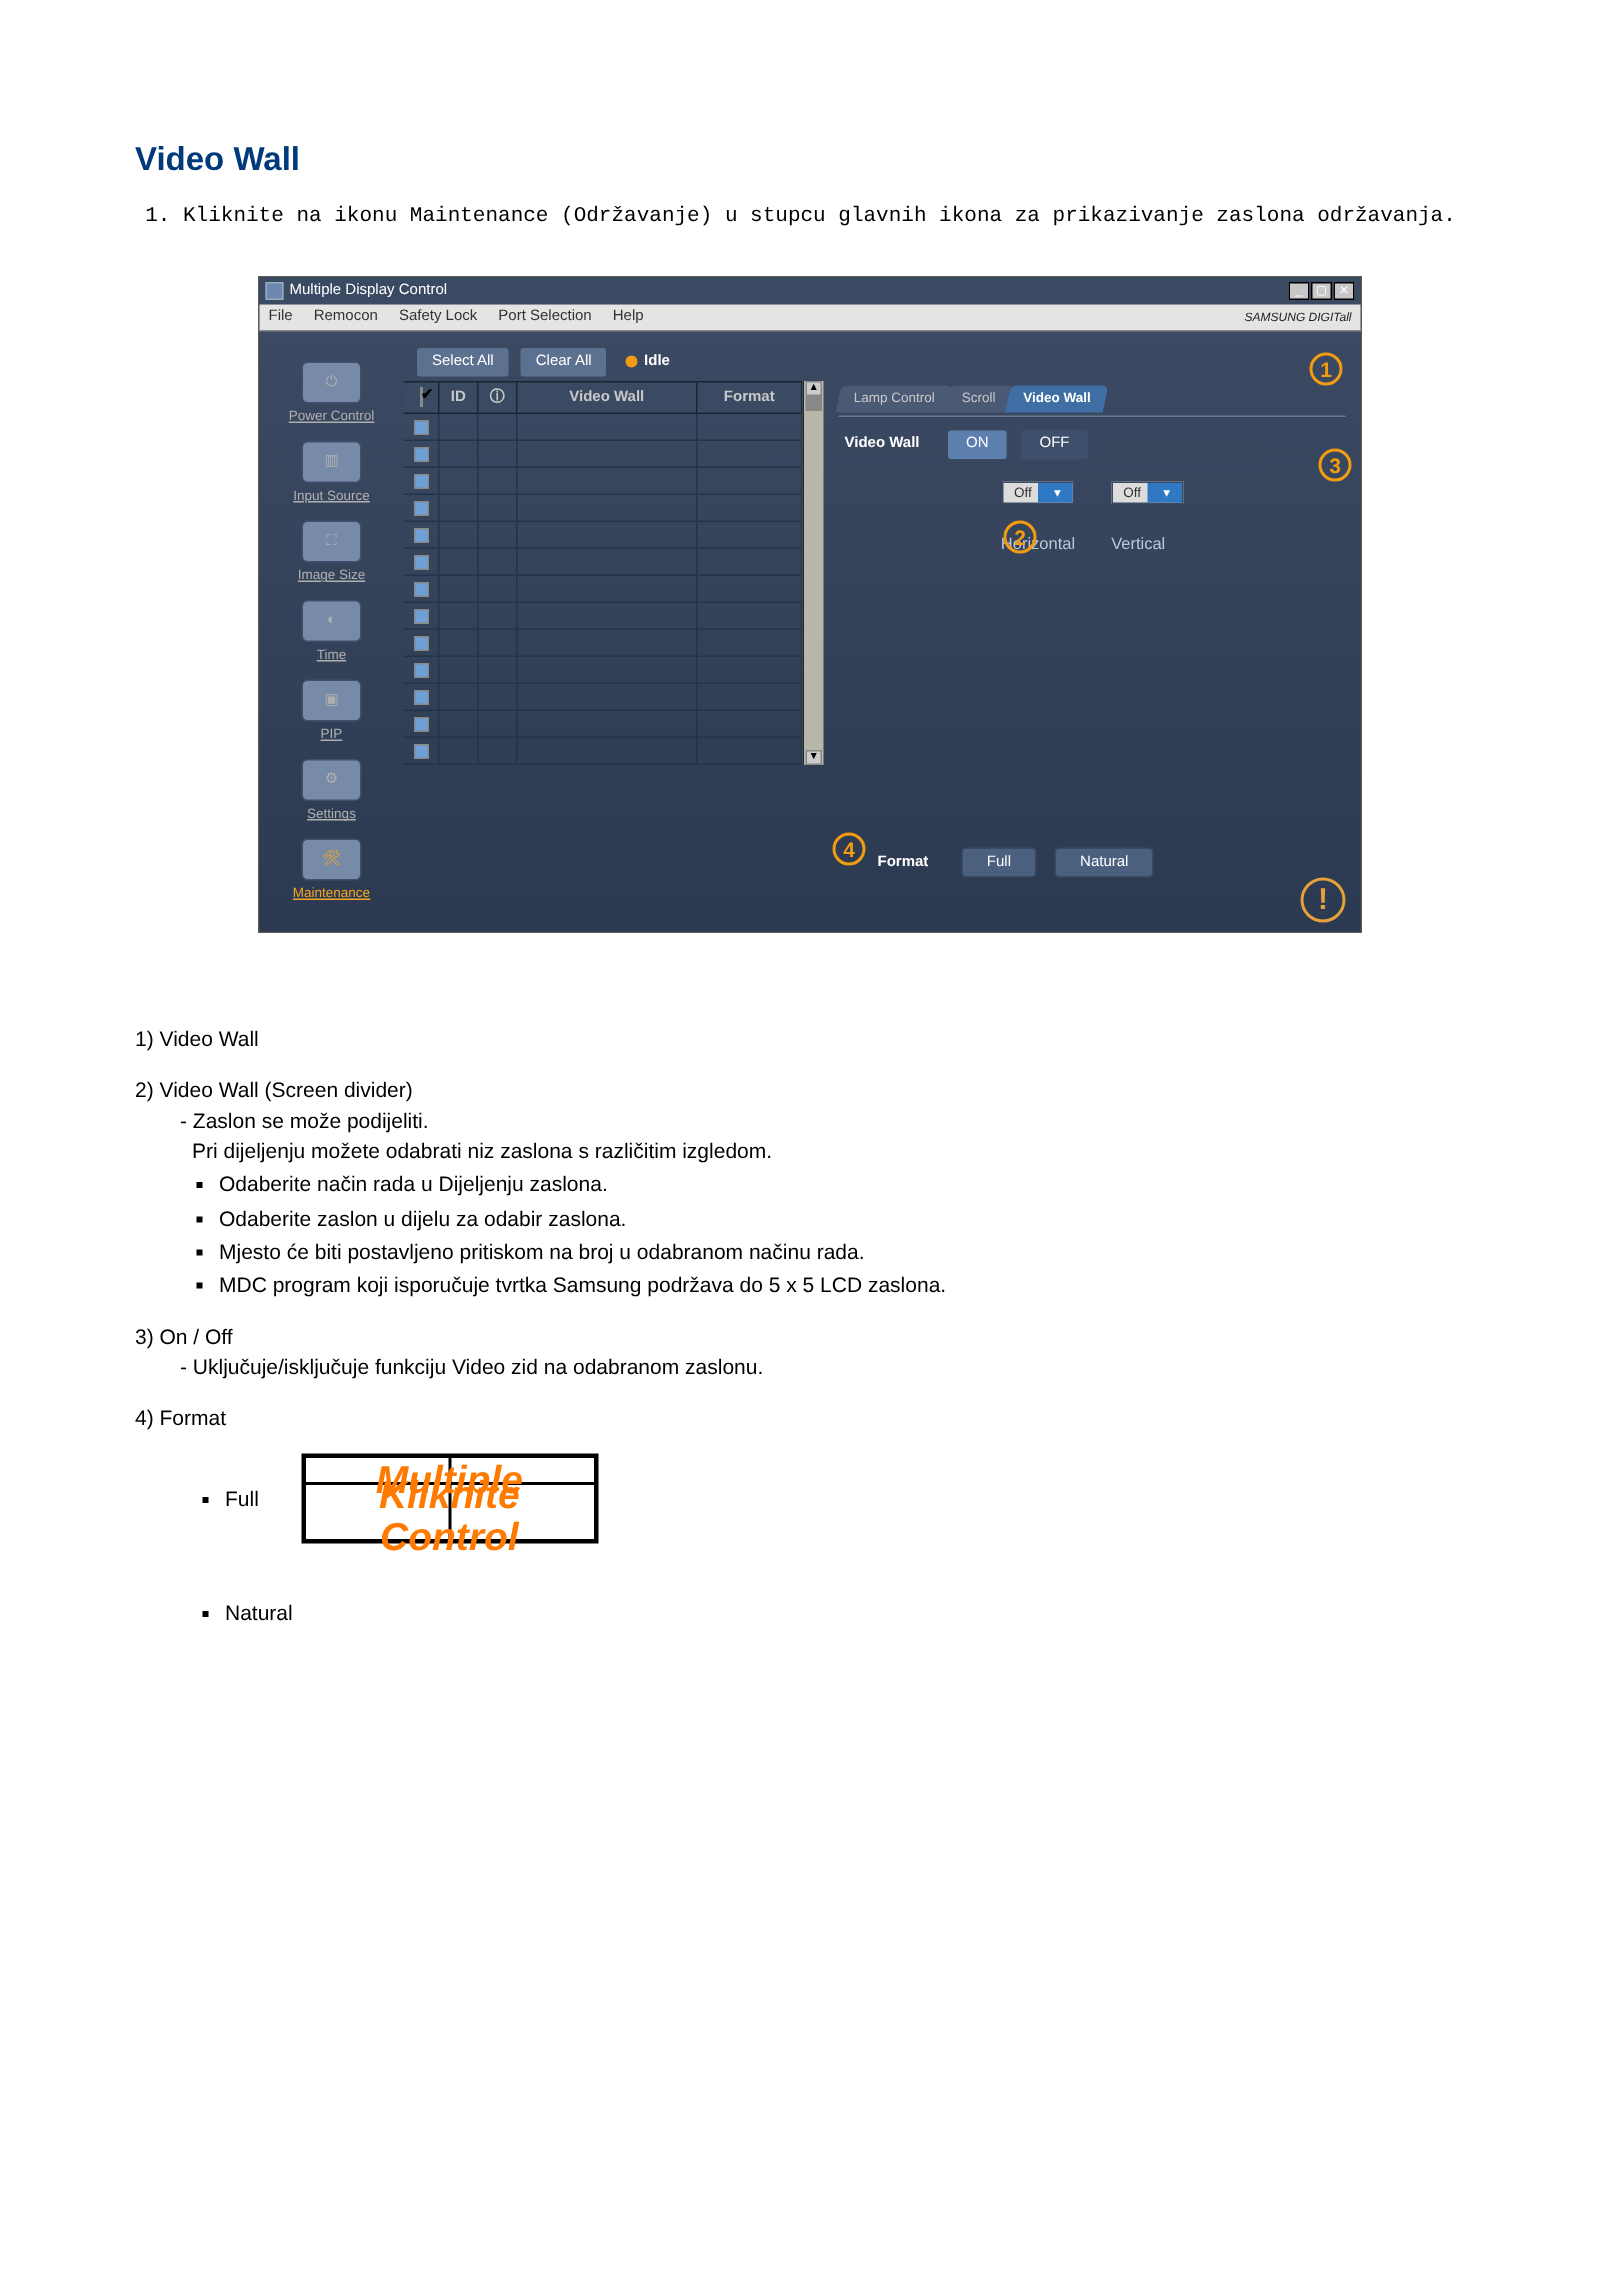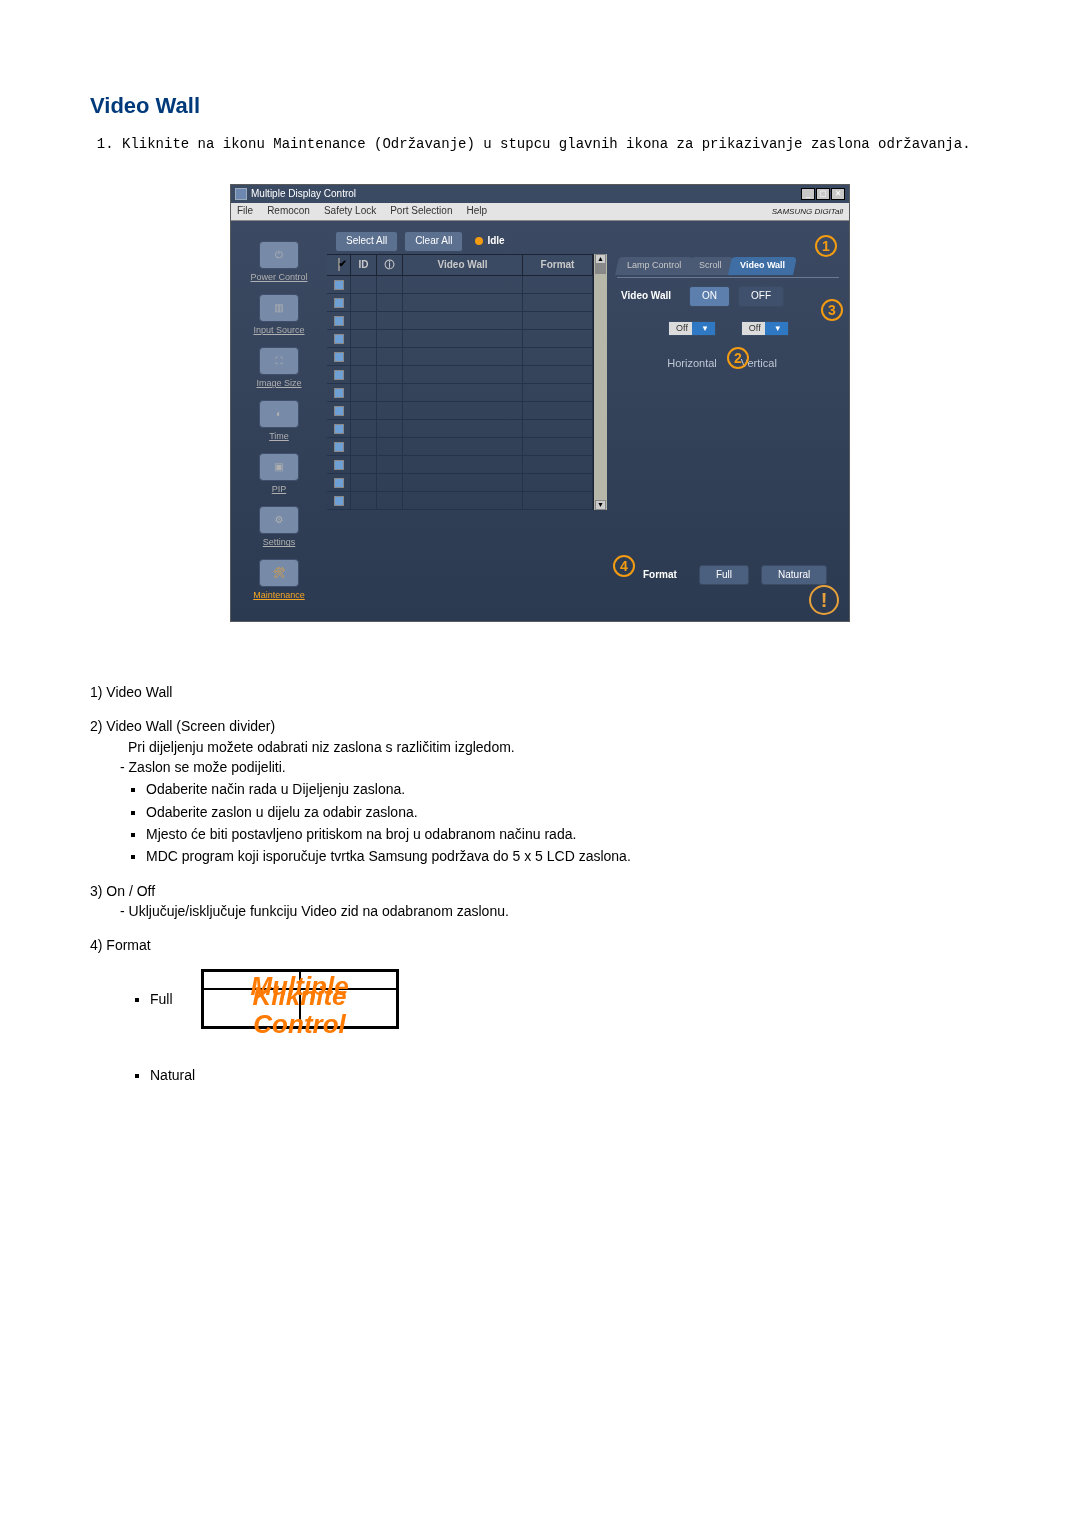--- a/index.html
+++ b/index.html
@@ -19,21 +19,21 @@
     margin-bottom: 12px;
   }
   .intro-list {
     margin-left: 18px;
     margin-bottom: 30px;
   }
   .intro-list li { margin-left: 14px; font-family: Liberation Mono, monospace; }
 
   
   .app-window {
-    width: 620px;
+    width: 736px;
     margin: 0 auto 60px auto;
     border: 1px solid #5a5a5a;
     background: #2b3a50;
     font-size: 10px;
     position: relative;
   }
   .titlebar {
     height: 18px;
     background: #3b4a63;
     color: #fff;
@@ -478,22 +478,22 @@
 
       <div class="warn-icon">!</div>
     </div>
   </div>
 </div>
 
 <div class="desc-section">
   <div class="num">1) Video Wall</div>
 
   <div class="num">2) Video Wall (Screen divider)</div>
+  <div class="sub">- Zaslon se može podijeliti.</div>
   <div class="sub" style="margin-left:38px;">Pri dijeljenju možete odabrati niz zaslona s različitim izgledom.</div>
-  <div class="sub">- Zaslon se može podijeliti.</div>
   <ul class="square">
     <li>Odaberite način rada u Dijeljenju zaslona.</li>
     <li>Odaberite zaslon u dijelu za odabir zaslona.</li>
     <li>Mjesto će biti postavljeno pritiskom na broj u odabranom načinu rada.</li>
     <li>MDC program koji isporučuje tvrtka Samsung podržava do 5 x 5 LCD zaslona.</li>
   </ul>
 
   <div class="num">3) On / Off</div>
   <div class="sub">- Uključuje/isključuje funkciju Video zid na odabranom zaslonu.</div>
 

